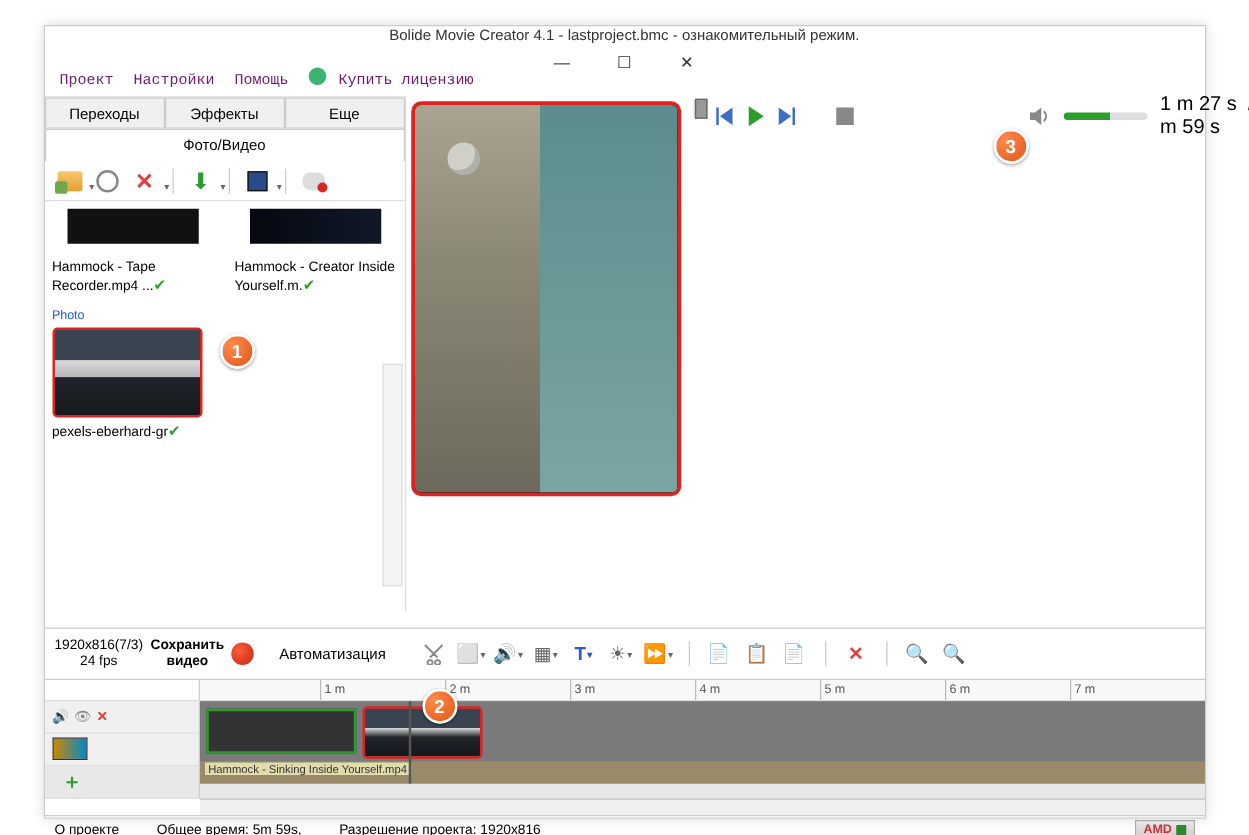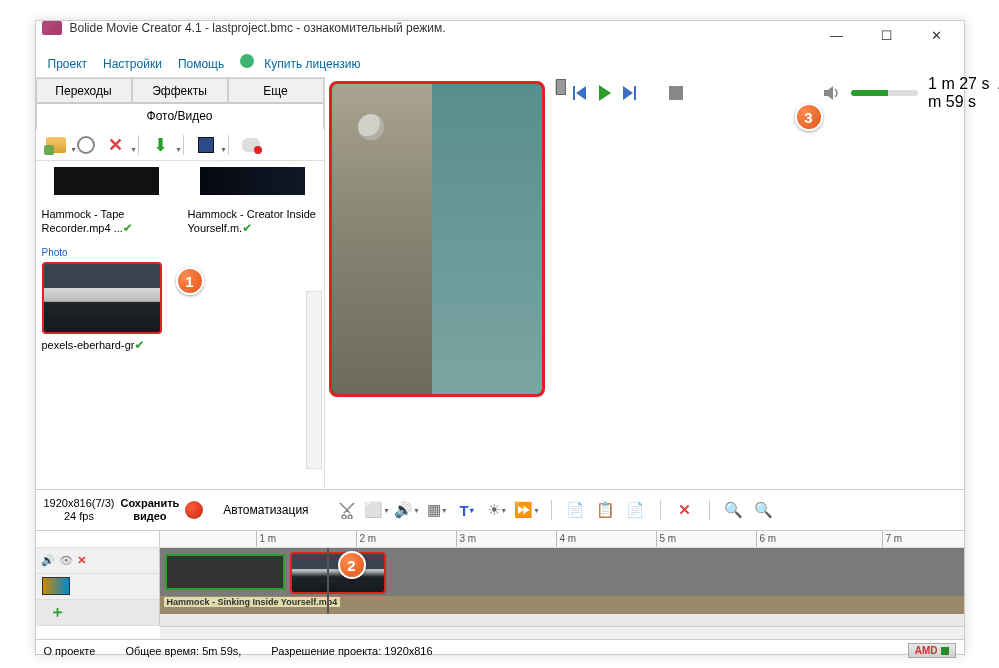--- a/index.html
+++ b/index.html
@@ -1,24 +1,24 @@
 <!DOCTYPE html>
 <html><head>
 <meta charset="utf-8">
 <style>
 * { box-sizing: border-box; margin: 0; padding: 0; font-family: "Segoe UI", Tahoma, sans-serif; }
 body { background: #fff; width: 999px; height: 668px; overflow: hidden; position: relative; }
 .window { width: 930px; height: 635px; margin: 20px auto; background: #fff; border: 1px solid #ccc; box-shadow: 0 0 10px rgba(0,0,0,.15); position: relative; }
-.titlebar { height: 30px; display: flex; align-items: flex-start; padding: 0 6px; font-size: 12px; }
+.titlebar { height: 30px; display: flex; align-items: center; padding: 0 6px; font-size: 12px; flex-direction: column; }
 .titlebar .app-icon { width: 20px; height: 14px; background: linear-gradient(135deg,#b94a7a,#a23b6b); border-radius: 2px; margin-right: 8px; }
 .title-text { flex: 1; color: #333; }
 .winbtns { display: flex; gap: 8px; }
 .winbtn { width: 42px; height: 28px; display: flex; align-items: center; justify-content: center; font-size: 13px; color: #333; }
 .menubar { height: 26px; display: flex; align-items: center; gap: 4px; padding: 0 6px; font-size: 12px; }
-.menubar span { padding: 3px 6px; color: #0369a1; }
+.menubar span { padding: 3px 6px; color: #701a75; font-family: Liberation Mono, monospace; }
 .buy-lic { display: flex; align-items: flex-start; gap: 4px; }
 .green-circle { width: 14px; height: 14px; background: #3cb371; border-radius: 50%; display:inline-block;}
 .main-split { display: flex; height: 412px; }
 .left-panel { width: 338px; display: flex; flex-direction: column; border-right: 1px solid #ddd; }
 .tabrow1 { display: flex; height: 26px; border-top: 1px solid #ddd; }
 .tabrow1 .tab, .tabrow2 .tab { flex: 1; text-align: center; font-size: 12px; padding: 5px 0; border: 1px solid #ccc; background: #f0f0f0; }
 .tabrow2 { display: flex; height: 26px; }
 .tabrow2 .tab.active { background: #fff; border-bottom: none; }
 .toolbar { height: 32px; display: flex; align-items: center; gap: 2px; padding: 2px 6px; border-bottom: 1px solid #ddd;}
 .tbtn { width: 28px; height: 24px; display:flex; align-items:center; justify-content:center; position:relative; }
@@ -59,38 +59,38 @@
 .seek-knob { position:absolute; left:32%; top:-2px; width:10px; height:16px; background:#999; border:1px solid #666;}
 .play-controls { height:32px; display:flex; align-items:center; padding:0 10px; gap:10px; font-size:13px;}
 .pc-btn { width:22px; height:22px; display:flex;align-items:center;justify-content:center;}
 .tri-left{ width:0;height:0;border-top:7px solid transparent;border-bottom:7px solid transparent;border-right:10px solid #3a6fc4;}
 .tri-right{ width:0;height:0;border-top:8px solid transparent;border-bottom:8px solid transparent;border-left:12px solid #2a9d2a;}
 .step-r{ display:flex;align-items:center;gap:1px;}
 .stop-sq{ width:14px;height:14px;background:#888;}
 .vol-icon{ color:#666;}
 .vol-slider{ width:100px;height:6px;background:linear-gradient(90deg,#2a9d2a 55%,#ddd 55%);border-radius:3px;}
 .time-disp{ margin-left:auto; font-family:"Segoe UI",sans-serif; font-size:16px;}
-.timeline-toolbar { height:42px; display:flex; align-items:center; gap:6px; padding:0 8px; border-top:1px solid #ccc; border-bottom:1px solid #ccc; font-size:11px;}
+.timeline-toolbar { height:42px; display:flex; align-items:center; gap:6px; padding:0 8px; border-top:1px solid #ccc; border-bottom:1px solid #ccc; font-size:11px;margin-top:13px;}
 .tl-info { line-height:1.2; text-align:center;}
 .tl-save { font-weight:bold; text-align:center; line-height:1.2;}
 .rec-dot { width:18px;height:18px;background:radial-gradient(circle at 35% 35%,#ff5a3a,#c02810);border-radius:50%;}
 .tl-btn{ width:24px;height:24px;display:flex;align-items:center;justify-content:center;color:#666;font-size:15px;}
 .tl-btn.caret-after::after{content:'▾';font-size:8px;margin-left:1px;}
 .timeline { height:108px; background:#fff; display:flex; flex-direction:column;}
 .ruler { height:20px; background:#f8f8f8; border-bottom:1px solid #ddd; position:relative; font-size:10px; color:#555;}
 .ruler .tick { position:absolute; top:0; height:100%; border-left:1px solid #bbb; padding-left:3px; padding-top:2px;}
 .tracks { flex:1; display:flex;}
 .track-headers { width:124px; background:#f0f0f0; border-right:1px solid #ccc;}
 .th-row { height:26px; display:flex; align-items:center; gap:4px; padding:0 6px; font-size:11px; border-bottom:1px solid #ddd;}
 .track-body { flex:1; position:relative; background:#7a7a7a; overflow:hidden;}
 .video-track { position:absolute; left:0; top:0; right:0; height:48px; background:#7a7a7a;}
 .clip { position:absolute; top:6px; height:36px; background:#333; border:2px solid #2a9d2a;}
 .clip1 { left:5px; width:120px;}
 .photo-clip { position:absolute; left:130px; top:4px; width:96px; height:42px; background:linear-gradient(180deg,#3a4450 0%,#3a4450 40%,#d8d8d8 41%,#20242a 60%,#15181c 100%); border:2px solid #d22; border-radius:4px;}
-.audio-track { position:absolute; left:0; top:48px; right:0; height:28px; background:#9a8a6a;font-weight:bold;}
+.audio-track { position:absolute; left:0; top:48px; right:0; height:28px; background:#9a8a6a;}
 .audio-label { position:absolute; left:4px; top:1px; font-size:9px; color:#333; background:rgba(255,255,200,.7); padding:0 3px;}
 .playhead { position:absolute; top:-20px; bottom:0; width:2px; background:#555; left:167px;}
 .playhead::before{content:'';position:absolute;top:-2px;left:-5px;width:12px;height:10px;background:#888;clip-path:polygon(0 0,100% 0,50% 100%);}
 .plus-row { position:absolute; left:0; top:66px; right:0; height:18px; background:#e8e8e8;}
 .plus-btn { color:#2a9d2a; font-size:16px; font-weight:bold; padding-left:8px;}
 .h-scroll { height:16px; background:#f0f0f0; border-top:1px solid #ccc; margin-left:124px;}
 .statusbar { height:22px; border-top:1px solid #ccc; display:flex; align-items:center; font-size:11px; padding:0 8px; gap:30px;}
 .amd-badge { margin-left:auto; background:linear-gradient(#e8e8e8,#cfcfcf); border:1px solid #aaa; padding:1px 6px; font-weight:bold; color:#c33; font-size:10px; display:flex; align-items:center; gap:3px;}
 .amd-badge::after{content:'';width:8px;height:8px;background:#2a8a2a;}
 svg{display:block;}
@@ -270,21 +270,21 @@
 
   <div class="timeline">
     <div class="ruler">
       <div style="position:absolute;left:0;top:0;width:124px;height:100%;background:#fff;border-right:1px solid #ccc;"></div>
       <div class="tick" style="left:220px;"><span>1 m</span></div>
       <div class="tick" style="left:320px;"><span>2 m</span></div>
       <div class="tick" style="left:420px;"><span>3 m</span></div>
       <div class="tick" style="left:520px;"><span>4 m</span></div>
       <div class="tick" style="left:620px;"><span>5 m</span></div>
       <div class="tick" style="left:720px;"><span>6 m</span></div>
-      <div class="tick" style="left:820px;margin-left:26px;"><span>7 m</span></div>
+      <div class="tick" style="left:820px;"><span>7 m</span></div>
     </div>
     <div class="tracks">
       <div class="track-headers">
         <div class="th-row">
           <span style="color:#5a8ab8;">🔊</span>
           <span style="color:#888;">👁</span>
           <span style="color:#e04040;font-weight:bold;">✕</span>
         </div>
         <div class="th-row">
           <div style="width:28px;height:18px;background:linear-gradient(90deg,#c80,#08c);border:1px solid #333;"></div>

